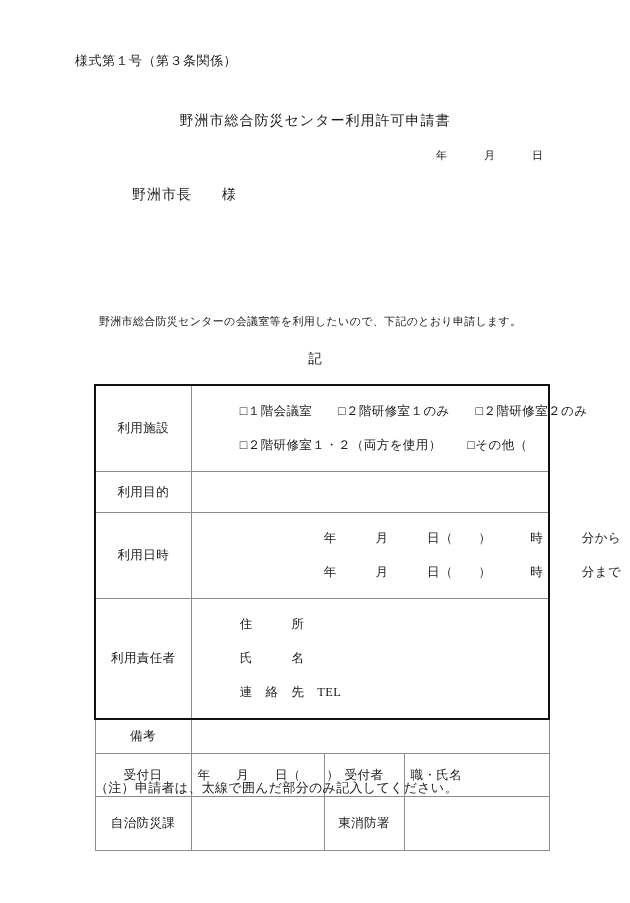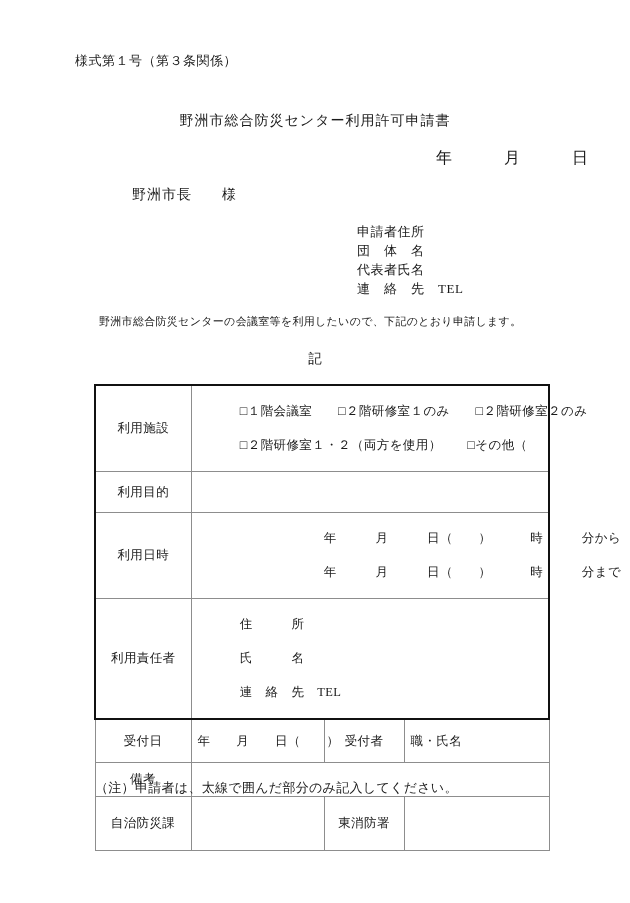--- a/index.html
+++ b/index.html
@@ -35,21 +35,21 @@
     top: 112px;
     text-align: center;
     font-size: 14px;
     letter-spacing: 1px;
     white-space: nowrap;
   }
   .date-line {
     position: absolute;
     left: 436px;
     top: 148px;
-    font-size: 16px;
+    font-size: 11px;
     white-space: nowrap;
     letter-spacing: 1px;
     font-family: Liberation Serif, serif;
   }
   .addressee {
     position: absolute;
     left: 88px;
     top: 186px;
     font-size: 14px;
     letter-spacing: 1px;
@@ -138,26 +138,20 @@
 <div id="page">
 
   <div class="form-no">様式第１号（第３条関係）</div>
 
   <div class="doc-title">野洲市総合防災センター利用許可申請書</div>
 
   <div class="date-line">年　　　月　　　日</div>
 
   <div class="addressee">野洲市長　　様</div>
 
-  <div class="applicant-block">
-    <div>申請者住所</div>
-    <div>団　体　名</div>
-    <div>代表者氏名</div>
-    <div>連　絡　先　TEL</div>
-  </div>
 
   <div class="body-text">野洲市総合防災センターの会議室等を利用したいので、下記のとおり申請します。</div>
   <div class="kilabel">記</div>
 
   <div id="table-wrap">
     <table class="form-table">
       <colgroup>
         <col style="width:96px">
         <col style="width:133px">
         <col style="width:80px">
@@ -191,32 +185,32 @@
           <td class="label-cell tb-left tb-bottom" style="height:56px">利用責任者</td>
           <td class="value-cell tb-right tb-bottom" colspan="3">
             <span class="multiline">住　　　所</span><br>
             <span class="multiline">氏　　　名</span><br>
             <span class="multiline">連　絡　先　TEL</span>
           </td>
         </tr>
 
 
         <tr>
+          <td class="label-cell" style="height:33px">備考</td>
+          <td class="value-cell" colspan="3"></td>
+        </tr>
+
+        <tr>
           <td class="label-cell" style="height:42px">受付日</td>
           <td class="value-cell center-val">年　　月　　日（　　）</td>
           <td class="label-cell">受付者</td>
           <td class="value-cell">職・氏名</td>
         </tr>
 
         <tr>
-          <td class="label-cell" style="height:33px">備考</td>
-          <td class="value-cell" colspan="3"></td>
-        </tr>
-
-        <tr>
           <td class="label-cell" style="height:53px">自治防災課</td>
           <td class="value-cell"></td>
           <td class="label-cell">東消防署</td>
           <td class="value-cell"></td>
         </tr>
       </tbody>
     </table>
   </div>
 
   <div class="note">（注）申請者は、太線で囲んだ部分のみ記入してください。</div>

